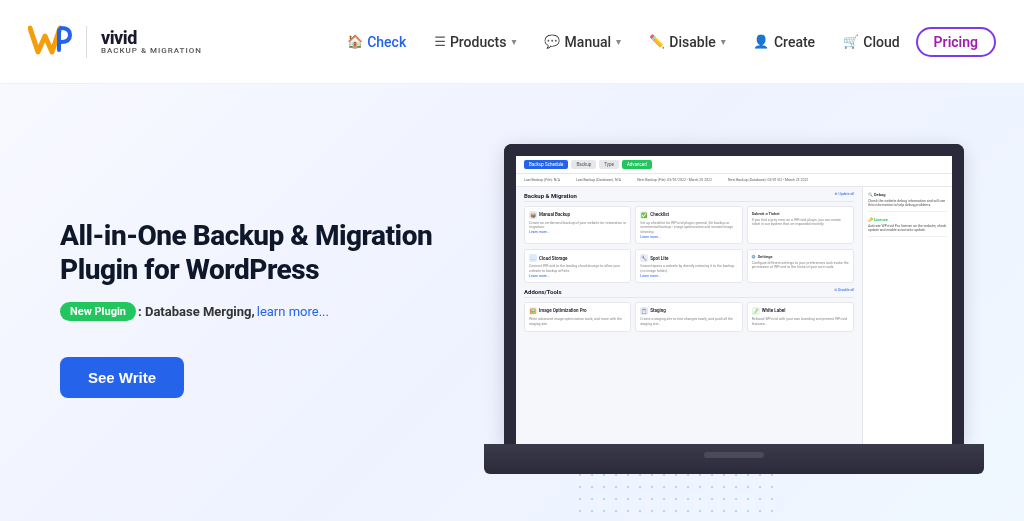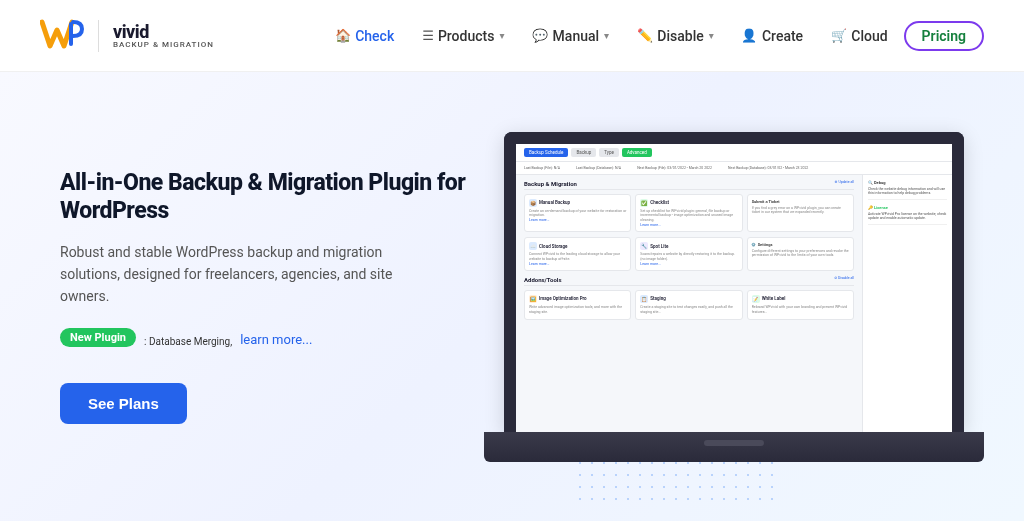--- a/index.html
+++ b/index.html
@@ -9,22 +9,22 @@
       width: 1024px;
       height: 521px;
       overflow: hidden;
     }
 
     
     header {
       display: flex;
       align-items: center;
       justify-content: space-between;
-      padding: 0 40px;
-      height: 72px;
+      padding: 0 28px;
+      height: 84px;
       background: #fff;
       border-bottom: 1px solid #f0f0f0;
       position: relative;
       z-index: 10;
     }
 
     .logo {
       display: flex;
       align-items: center;
       gap: 8px;
@@ -92,21 +92,21 @@
 
     .nav-chevron {
       font-size: 10px;
       color: #888;
       margin-left: 1px;
     }
 
     .nav-pricing {
       border: 2px solid #7c3aed;
       border-radius: 20px;
-      color: #15803d;
+      color: #a21caf;
       padding: 5px 16px;
       font-weight: 600;
     }
 
     
     main {
       display: flex;
       align-items: center;
       height: calc(521px - 72px);
       background: linear-gradient(135deg, #f8f9ff 0%, #eef2ff 50%, #f0f8ff 100%);
@@ -127,55 +127,56 @@
       background-size: 12px 12px;
       opacity: 0.3;
     }
 
     .hero-left {
       flex: 0 0 420px;
       z-index: 2;
     }
 
     .hero-title {
-      font-size: 23px;
+      font-size: 28px;
       font-weight: 800;
       color: #0f172a;
       line-height: 1.2;
       margin-bottom: 16px;
       letter-spacing: -0.5px;
     }
 
     .hero-desc {
       font-size: 14px;
       color: #555;
       line-height: 1.6;
       margin-bottom: 20px;
       max-width: 360px;
     }
 
     .hero-badge-row {
       display: flex;
-      align-items: flex-end;
-      gap: 8px;
+      align-items: center;
+      gap: 2px;
       margin-bottom: 36px;
     }
 
     .badge-new {
       background: #22c55e;
       color: #fff;
       font-size: 11px;
       font-weight: 700;
       padding: 3px 10px;
       border-radius: 12px;
     }
 
     .badge-text {
-      font-size: 10px;
+      font-size: 13px;
       color: #333;
+      font-weight: bold;
     }
 
     .badge-link {
       font-size: 13px;
       color: #2563eb;
       cursor: pointer;
       text-decoration: none;
     }
 
     .btn-plans {
@@ -402,27 +403,26 @@
 
     <div class="nav-item nav-pricing">
       <span>Pricing</span>
     </div>
   </nav>
 </header>
 
 <main>
   <div class="hero-left">
     <h1 class="hero-title">All-in-One Backup &amp; Migration Plugin for WordPress</h1>
-    <p class="hero-desc">Robust and stable WordPress backup and migration solutions, designed for freelancers, agencies, and site owners.</p>
     <div class="hero-badge-row">
       <span class="badge-new">New Plugin</span>
       <span class="badge-text">: Database Merging,</span>
       <a class="badge-link">learn more...</a>
     </div>
-    <button class="btn-plans">See Plans</button>
+    <button class="btn-plans">See Write</button>
   </div>
 
   <div class="hero-right">
     <div class="laptop-wrapper">
       <div class="laptop-screen">
         <div class="screen-content">
 
           <div class="screen-header">
             <div class="screen-tabs">
               <div class="screen-tab active">Backup Schedule</div>

